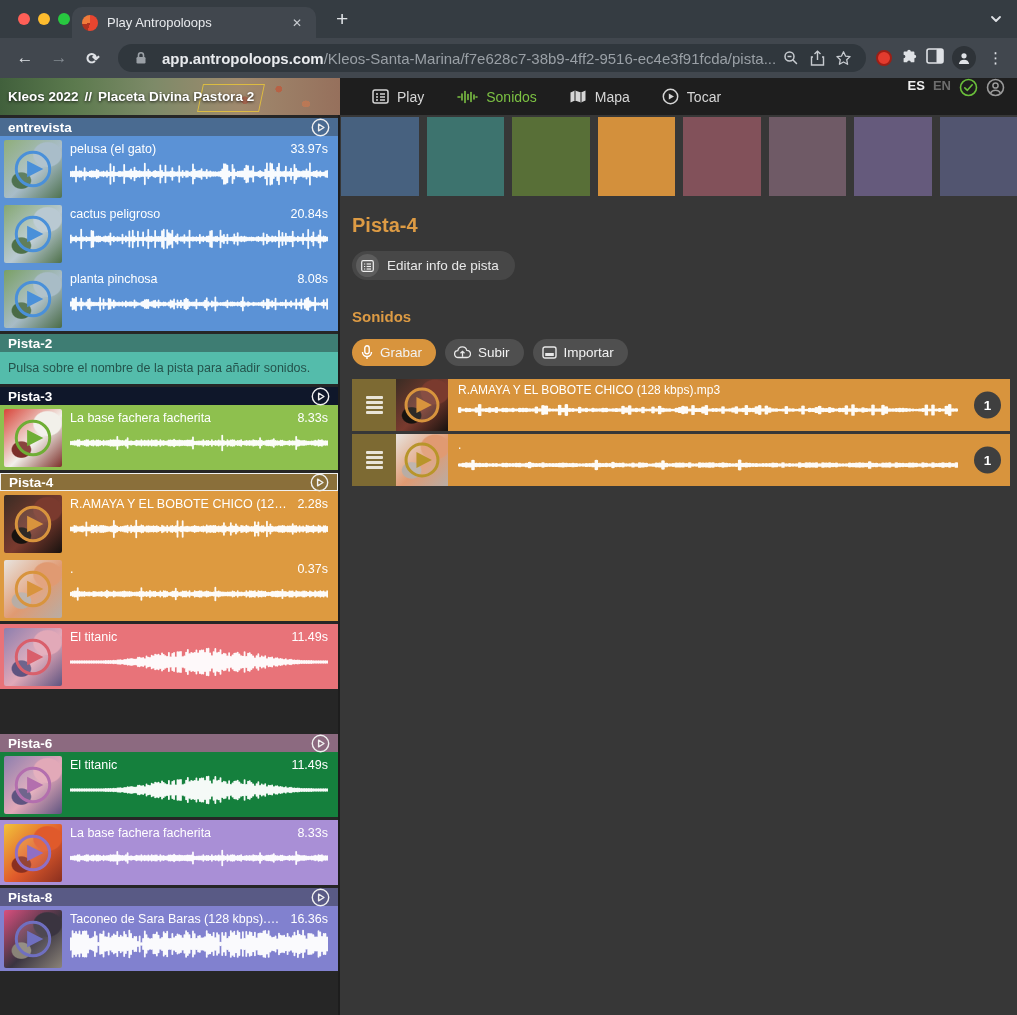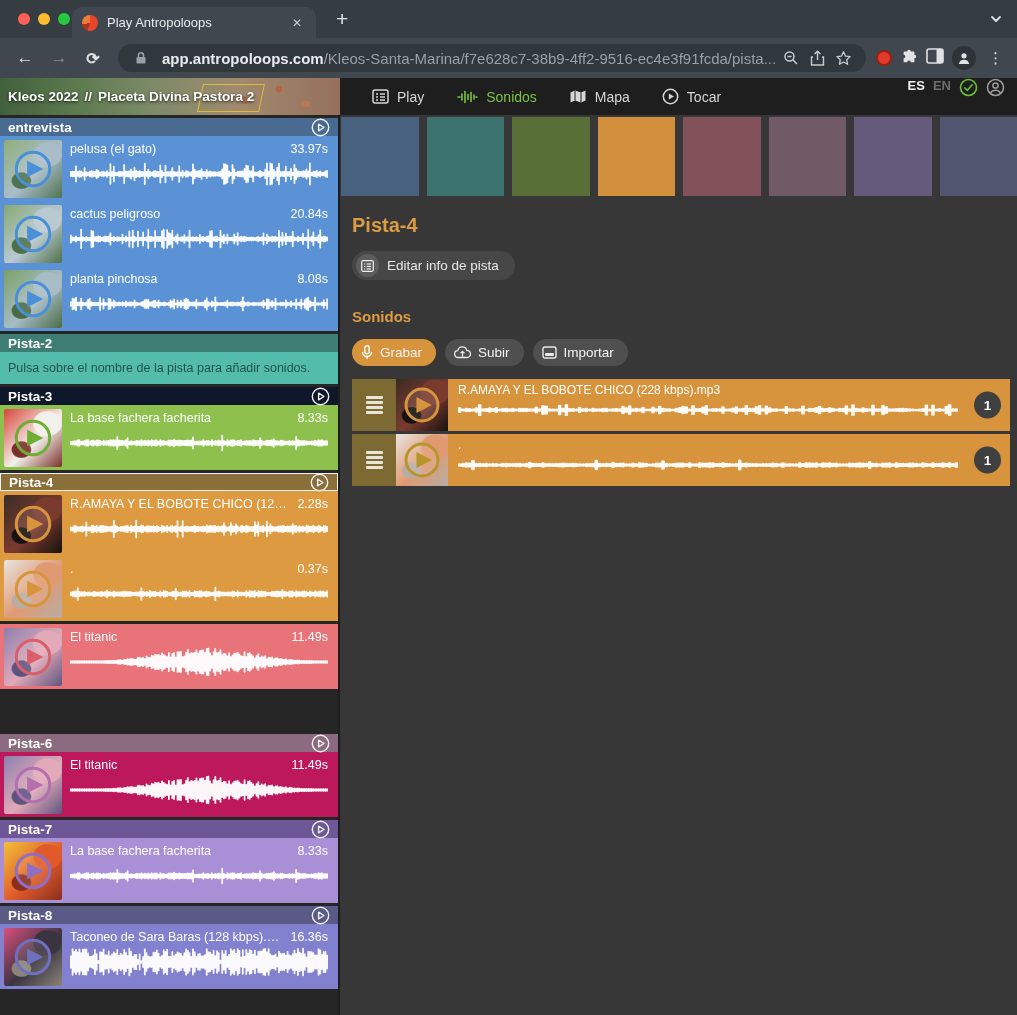--- a/index.html
+++ b/index.html
@@ -388,21 +388,21 @@
               <div class="item-titlerow">
                 <span class="item-title">El titanic</span>
                 <span class="item-dur">11.49s</span>
               </div>
               <svg class="wave" viewBox="0 0 300 40" preserveAspectRatio="none">
                 <path d="M1,18.6V21.4M3,18.6V21.4M5,18.6V21.4M7,18.6V21.4M9,18.6V21.4M11,18.6V21.4M13,18.6V21.4M15,18.6V21.4M17,18.6V21.4M19,18.6V21.4M21,18.6V21.4M23,18.6V21.4M25,18.6V21.4M27,18.6V21.4M29,18.6V21.4M31,18.6V21.4M33,18.6V21.4M35,18.6V21.4M37,18.6V21.4M39,18.6V21.4M41,18.5V21.5M43,18.5V21.5M45,18.4V21.6M47,18.4V21.6M49,18.3V21.7M51,18.1V21.9M53,18.3V21.7M55,17.7V22.3M57,17.5V22.5M59,17.5V22.5M61,17.9V22.1M63,17.1V22.9M65,17.0V23.0M67,16.2V23.8M69,16.3V23.7M71,15.7V24.3M73,15.9V24.1M75,16.7V23.3M77,16.4V23.6M79,14.2V25.8M81,14.1V25.9M83,15.2V24.8M85,14.3V25.7M87,16.0V24.0M89,12.3V27.7M91,13.9V26.1M93,14.5V25.5M95,11.3V28.7M97,12.5V27.5M99,10.1V29.9M101,10.8V29.2M103,10.1V29.9M105,11.6V28.4M107,8.3V31.7M109,10.4V29.6M111,12.2V27.8M113,13.0V27.0M115,7.6V32.4M117,13.6V26.4M119,8.9V31.1M121,7.7V32.3M123,13.6V26.4M125,6.8V33.2M127,6.6V33.4M129,6.4V33.6M131,13.3V26.7M133,12.3V27.7M135,7.3V32.7M137,3.8V36.2M139,9.5V30.5M141,7.7V32.3M143,8.3V31.7M145,7.6V32.4M147,4.4V35.6M149,8.5V31.5M151,5.1V34.9M153,4.5V35.5M155,4.5V35.5M157,7.6V32.4M159,2.5V37.5M161,2.0V38.0M163,8.5V31.5M165,12.1V27.9M167,6.8V33.2M169,2.5V37.5M171,8.1V31.9M173,7.5V32.5M175,3.9V36.1M177,10.4V29.6M179,8.6V31.4M181,9.5V30.5M183,12.3V27.7M185,8.0V32.0M187,13.2V26.8M189,11.1V28.9M191,8.6V31.4M193,8.4V31.6M195,7.3V32.7M197,9.7V30.3M199,12.1V27.9M201,12.8V27.2M203,6.6V33.4M205,13.1V26.9M207,8.8V31.2M209,8.0V32.0M211,10.5V29.5M213,12.4V27.6M215,14.9V25.1M217,11.9V28.1M219,9.5V30.5M221,14.3V25.7M223,12.4V27.6M225,13.6V26.4M227,11.9V28.1M229,15.9V24.1M231,14.0V26.0M233,14.4V25.6M235,13.7V26.3M237,16.2V23.8M239,15.0V25.0M241,14.8V25.2M243,16.2V23.8M245,15.7V24.3M247,16.5V23.5M249,17.2V22.8M251,16.2V23.8M253,17.6V22.4M255,16.9V23.1M257,16.8V23.2M259,17.7V22.3M261,17.7V22.3M263,18.1V21.9M265,17.8V22.2M267,18.2V21.8M269,18.3V21.7M271,18.4V21.6M273,18.3V21.7M275,18.5V21.5M277,18.5V21.5M279,18.5V21.5M281,18.5V21.5M283,18.6V21.4M285,18.6V21.4M287,18.6V21.4M289,18.6V21.4M291,18.6V21.4M293,18.6V21.4M295,18.6V21.4M297,18.6V21.4M299,18.6V21.4" stroke="#ffffff" stroke-width="2.1" stroke-linecap="round" fill="none" opacity="0.96"></path>
               </svg>
             </div>
           </div>
         </section>
-        <section class="track" style="background: #be185d; margin-top: 45px;">
+        <section class="track" style="background: #15803d; margin-top: 45px;">
           <div class="track-header" style="background:#8c6a80">
             <span class="thdr-name">Pista-6</span>
             <svg width="19" height="19" viewBox="0 0 19 19">
               <circle cx="9.5" cy="9.5" r="8.2" fill="none" stroke="#f0f0f0" stroke-width="1.4"></circle>
               <polygon points="7.6,6.2 13,9.5 7.6,12.8" fill="none" stroke="#f0f0f0" stroke-width="1.4" stroke-linejoin="round"></polygon>
             </svg>
           </div>
           <div class="item">
             <div class="thumb" style="background:radial-gradient(26px 22px at 30% 70%,#5f5480 0 35%,transparent 40%),radial-gradient(30px 26px at 75% 25%,#e2a9b8 0 45%,transparent 50%),linear-gradient(135deg,#8d7fae 0%,#e2a9b8 55%,#5f5480 100%);">
               <svg width="44" height="44" viewBox="0 0 44 44">
@@ -415,27 +415,20 @@
                 <span class="item-title">El titanic</span>
                 <span class="item-dur">11.49s</span>
               </div>
               <svg class="wave" viewBox="0 0 300 40" preserveAspectRatio="none">
                 <path d="M1,18.6V21.4M3,18.6V21.4M5,18.6V21.4M7,18.6V21.4M9,18.6V21.4M11,18.6V21.4M13,18.6V21.4M15,18.6V21.4M17,18.6V21.4M19,18.6V21.4M21,18.6V21.4M23,18.6V21.4M25,18.6V21.4M27,18.6V21.4M29,18.6V21.4M31,18.6V21.4M33,18.6V21.4M35,18.6V21.4M37,18.6V21.4M39,18.6V21.4M41,18.5V21.5M43,18.5V21.5M45,18.4V21.6M47,18.4V21.6M49,18.3V21.7M51,18.1V21.9M53,18.3V21.7M55,17.7V22.3M57,17.5V22.5M59,17.5V22.5M61,17.9V22.1M63,17.1V22.9M65,17.0V23.0M67,16.2V23.8M69,16.3V23.7M71,15.7V24.3M73,15.9V24.1M75,16.7V23.3M77,16.4V23.6M79,14.2V25.8M81,14.1V25.9M83,15.2V24.8M85,14.3V25.7M87,16.0V24.0M89,12.3V27.7M91,13.9V26.1M93,14.5V25.5M95,11.3V28.7M97,12.5V27.5M99,10.1V29.9M101,10.8V29.2M103,10.1V29.9M105,11.6V28.4M107,8.3V31.7M109,10.4V29.6M111,12.2V27.8M113,13.0V27.0M115,7.6V32.4M117,13.6V26.4M119,8.9V31.1M121,7.7V32.3M123,13.6V26.4M125,6.8V33.2M127,6.6V33.4M129,6.4V33.6M131,13.3V26.7M133,12.3V27.7M135,7.3V32.7M137,3.8V36.2M139,9.5V30.5M141,7.7V32.3M143,8.3V31.7M145,7.6V32.4M147,4.4V35.6M149,8.5V31.5M151,5.1V34.9M153,4.5V35.5M155,4.5V35.5M157,7.6V32.4M159,2.5V37.5M161,2.0V38.0M163,8.5V31.5M165,12.1V27.9M167,6.8V33.2M169,2.5V37.5M171,8.1V31.9M173,7.5V32.5M175,3.9V36.1M177,10.4V29.6M179,8.6V31.4M181,9.5V30.5M183,12.3V27.7M185,8.0V32.0M187,13.2V26.8M189,11.1V28.9M191,8.6V31.4M193,8.4V31.6M195,7.3V32.7M197,9.7V30.3M199,12.1V27.9M201,12.8V27.2M203,6.6V33.4M205,13.1V26.9M207,8.8V31.2M209,8.0V32.0M211,10.5V29.5M213,12.4V27.6M215,14.9V25.1M217,11.9V28.1M219,9.5V30.5M221,14.3V25.7M223,12.4V27.6M225,13.6V26.4M227,11.9V28.1M229,15.9V24.1M231,14.0V26.0M233,14.4V25.6M235,13.7V26.3M237,16.2V23.8M239,15.0V25.0M241,14.8V25.2M243,16.2V23.8M245,15.7V24.3M247,16.5V23.5M249,17.2V22.8M251,16.2V23.8M253,17.6V22.4M255,16.9V23.1M257,16.8V23.2M259,17.7V22.3M261,17.7V22.3M263,18.1V21.9M265,17.8V22.2M267,18.2V21.8M269,18.3V21.7M271,18.4V21.6M273,18.3V21.7M275,18.5V21.5M277,18.5V21.5M279,18.5V21.5M281,18.5V21.5M283,18.6V21.4M285,18.6V21.4M287,18.6V21.4M289,18.6V21.4M291,18.6V21.4M293,18.6V21.4M295,18.6V21.4M297,18.6V21.4M299,18.6V21.4" stroke="#ffffff" stroke-width="2.1" stroke-linecap="round" fill="none" opacity="0.96"></path>
               </svg>
             </div>
           </div>
         </section>
         <section class="track" style="background: rgb(169, 143, 214);">
-          <div class="track-header" style="background:#6d5796">
-            <span class="thdr-name">Pista-7</span>
-            <svg width="19" height="19" viewBox="0 0 19 19">
-              <circle cx="9.5" cy="9.5" r="8.2" fill="none" stroke="#f0f0f0" stroke-width="1.4"></circle>
-              <polygon points="7.6,6.2 13,9.5 7.6,12.8" fill="none" stroke="#f0f0f0" stroke-width="1.4" stroke-linejoin="round"></polygon>
-            </svg>
-          </div>
           <div class="item">
             <div class="thumb" style="background:radial-gradient(26px 22px at 30% 70%,#8a2f1f 0 35%,transparent 40%),radial-gradient(30px 26px at 75% 25%,#e05a2b 0 45%,transparent 50%),linear-gradient(135deg,#f2c23a 0%,#e05a2b 55%,#8a2f1f 100%);">
               <svg width="44" height="44" viewBox="0 0 44 44">
                 <circle cx="22" cy="22" r="16.72" fill="rgba(255,255,255,0.10)" stroke="#8f6fc4" stroke-width="3"></circle>
                 <polygon points="16.148,13.64 32.3664,22 16.148,30.36" fill="#8f6fc4"></polygon>
               </svg>
             </div>
             <div class="item-main">
               <div class="item-titlerow">
                 <span class="item-title">La base fachera facherita</span>
@@ -536,21 +529,21 @@
                 <i></i>
               </span>
             </div>
             <div class="sthumb" style="background:radial-gradient(26px 22px at 30% 70%,#17120f 0 35%,transparent 40%),radial-gradient(30px 26px at 75% 25%,#7a3a2e 0 45%,transparent 50%),linear-gradient(135deg,#3a2c24 0%,#7a3a2e 55%,#17120f 100%);">
               <svg width="42" height="42" viewBox="0 0 42 42">
                 <circle cx="21" cy="21" r="15.96" fill="rgba(255,255,255,0.10)" stroke="#d8943d" stroke-width="3"></circle>
                 <polygon points="15.414,13.02 30.895200000000003,21 15.414,28.98" fill="#d8943d"></polygon>
               </svg>
             </div>
             <div class="sbody">
-              <span class="stitle">R.AMAYA Y EL BOBOTE CHICO (228 kbps).mp3</span>
+              <span class="stitle">R.AMAYA Y EL BOBOTE CHICO (128 kbps).mp3</span>
               <svg class="swave" viewBox="0 0 300 40" preserveAspectRatio="none">
                 <path d="M1,16.2V23.8M3,18.7V21.3M5,17.4V22.6M7,17.7V22.3M9,18.5V21.5M11,16.6V23.4M13,10.9V29.1M15,18.3V21.7M17,17.6V22.4M19,16.6V23.4M21,17.9V22.1M23,16.1V23.9M25,18.7V21.3M27,17.3V22.7M29,17.2V22.8M31,18.1V21.9M33,17.3V22.7M35,18.6V21.4M37,17.5V22.5M39,17.5V22.5M41,17.4V22.6M43,18.0V22.0M45,18.2V21.8M47,15.4V24.6M49,18.3V21.7M51,12.9V27.1M53,13.5V26.5M55,18.2V21.8M57,18.5V21.5M59,18.4V21.6M61,12.1V27.9M63,17.2V22.8M65,11.2V28.8M67,17.9V22.1M69,17.9V22.1M71,18.6V21.4M73,15.8V24.2M75,18.2V21.8M77,17.4V22.6M79,18.7V21.3M81,17.3V22.7M83,18.1V21.9M85,18.2V21.8M87,17.2V22.8M89,17.5V22.5M91,18.5V21.5M93,18.0V22.0M95,17.6V22.4M97,18.0V22.0M99,14.0V26.0M101,16.3V23.7M103,13.1V26.9M105,18.1V21.9M107,17.3V22.7M109,18.2V21.8M111,15.6V24.4M113,18.6V21.4M115,18.6V21.4M117,15.3V24.7M119,18.2V21.8M121,13.8V26.2M123,17.2V22.8M125,18.0V22.0M127,18.1V21.9M129,18.8V21.2M131,17.2V22.8M133,16.0V24.0M135,14.1V25.9M137,15.0V25.0M139,18.4V21.6M141,12.6V27.4M143,17.6V22.4M145,17.6V22.4M147,15.2V24.8M149,12.6V27.4M151,18.4V21.6M153,17.8V22.2M155,17.8V22.2M157,18.2V21.8M159,14.7V25.3M161,18.5V21.5M163,18.3V21.7M165,16.7V23.3M167,14.7V25.3M169,18.0V22.0M171,17.5V22.5M173,12.6V27.4M175,17.4V22.6M177,17.5V22.5M179,14.7V25.3M181,12.8V27.2M183,18.2V21.8M185,13.5V26.5M187,16.4V23.6M189,18.0V22.0M191,18.0V22.0M193,18.8V21.2M195,18.4V21.6M197,14.2V25.8M199,18.3V21.7M201,18.1V21.9M203,18.8V21.2M205,18.2V21.8M207,13.4V26.6M209,18.8V21.2M211,17.4V22.6M213,17.6V22.4M215,15.9V24.1M217,13.8V26.2M219,17.5V22.5M221,17.7V22.3M223,16.1V23.9M225,17.5V22.5M227,18.7V21.3M229,17.5V22.5M231,17.3V22.7M233,13.2V26.8M235,18.0V22.0M237,11.4V28.6M239,17.5V22.5M241,18.0V22.0M243,16.5V23.5M245,17.7V22.3M247,18.2V21.8M249,12.0V28.0M251,18.1V21.9M253,18.1V21.9M255,12.4V27.6M257,14.6V25.4M259,18.1V21.9M261,18.0V22.0M263,17.8V22.2M265,17.5V22.5M267,17.5V22.5M269,17.8V22.2M271,18.2V21.8M273,18.6V21.4M275,18.8V21.2M277,18.4V21.6M279,17.8V22.2M281,11.7V28.3M283,18.6V21.4M285,11.8V28.2M287,18.6V21.4M289,17.9V22.1M291,18.7V21.3M293,13.9V26.1M295,11.2V28.8M297,18.0V22.0M299,18.3V21.7" stroke="#ffffff" stroke-width="2.1" stroke-linecap="round" fill="none" opacity="0.96"></path>
               </svg>
               <span class="sbadge">1</span>
             </div>
           </div>
           <div class="srow">
             <div class="shandle">
               <span class="hbars">
                 <i></i>

